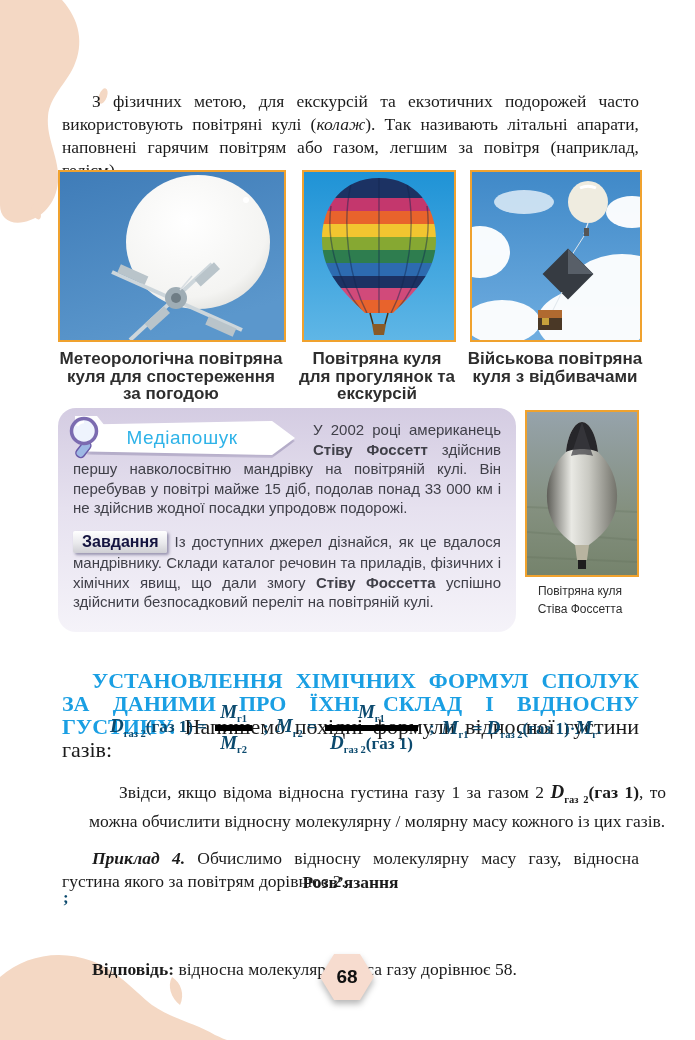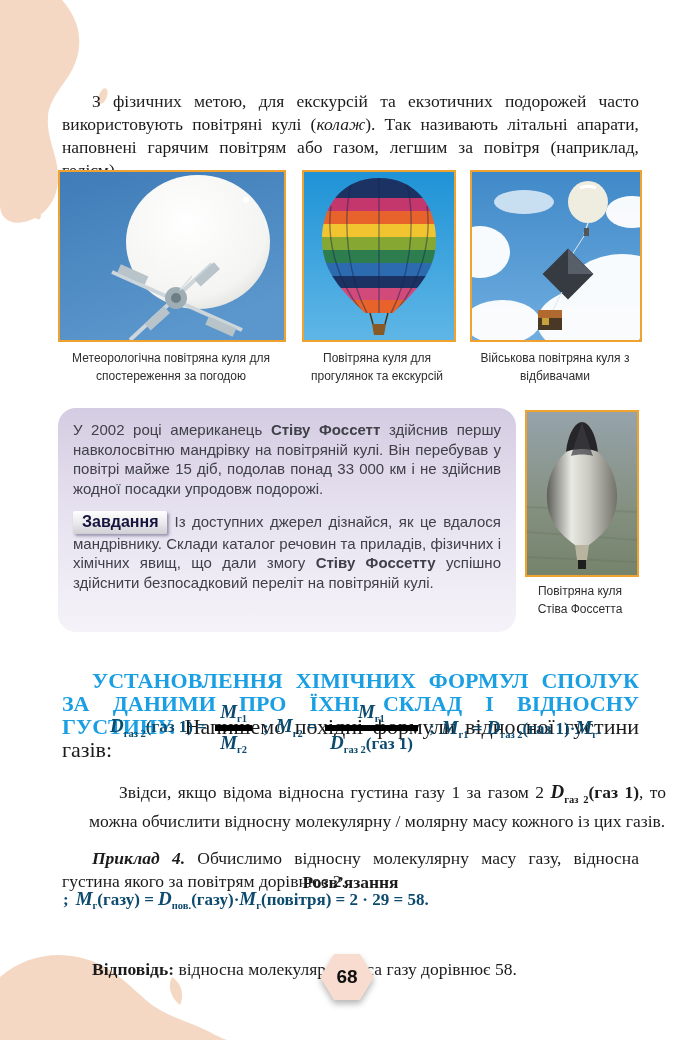--- a/index.html
+++ b/index.html
@@ -17,21 +17,21 @@
     left:62px;top:72px;width:577px;font-size:17.5px;line-height:23px;
     text-align:justify;text-indent:30px;
   }
   .it{font-style:italic;}
 
   
   .fig{position:absolute;top:170px;height:168px;border:2px solid #f0a22e;background:#3f7fba;}
   .fig svg{display:block;}
   .cap{
     position:absolute;top:350px;text-align:center;
-    font-family:"Liberation Sans", sans-serif;font-size:12px;line-height:17.5px;color:#2e2e2e;
+    font-family:"Liberation Sans", sans-serif;font-size:17px;line-height:17.5px;color:#2e2e2e;font-weight:bold;
   }
 
   
   .media-box{
     position:absolute;left:58px;top:408px;width:458px;height:224px;border-radius:18px;
     background:linear-gradient(180deg,#d4ccE2 0%,#e6e1ef 45%,#f5f3f9 100%);
     padding:12px 15px 0 15px;box-sizing:border-box;
     font-family:"Liberation Sans", sans-serif;font-size:15px;line-height:19.5px;color:#404049;
   }
   .media-text{text-align:justify;}
@@ -220,24 +220,35 @@
     </g>
   </svg>
 </div>
 
 <div class="cap" style="left:58px;width:226px;">Метеорологічна повітряна куля для спостереження за погодою</div>
 <div class="cap" style="left:295px;width:164px;">Повітряна куля для прогулянок та екскурсій</div>
 <div class="cap" style="left:465px;width:180px;">Військова повітряна куля з відбивачами</div>
 
 <div class="media-box">
   <div class="media-text">
-    <span>У 2002 році американець </span><span class="b">Стіву Фоссетт</span><span> здійснив першу навколосвітню мандрівку на повітряній кулі. Він перебував у повітрі майже 15 діб, подолав понад 33 000 км і не здійснив жодної посадки упродовж подорожі.</span>
+    <span class="ribbon-float">
+      <span class="ribbon-shadow"></span>
+      <span class="ribbon">
+        <span class="ribbon-label">Медіапошук</span>
+      </span>
+      <svg class="mag" width="46" height="50" viewBox="0 0 46 50">
+        <path d="M8,2 L30,2 L38,12 L30,22 L8,22 Z" fill="#ffffff" opacity="0.95"></path>
+        <rect x="12" y="26" width="9" height="18" rx="4" transform="rotate(38 16 35)" fill="#9db8e4" stroke="#6a5aa8" stroke-width="1.5"></rect>
+        <circle cx="17" cy="17" r="12.5" fill="#eef3fd" stroke="#7b6bb0" stroke-width="3.5"></circle>
+        <path d="M10,12 A9 9 0 0 1 17,8" stroke="#ffffff" stroke-width="2.5" fill="none"></path>
+      </svg>
+    </span><span>У 2002 році американець </span><span class="b">Стіву Фоссетт</span><span> здійснив першу навколосвітню мандрівку на повітряній кулі. Він перебував у повітрі майже 15 діб, подолав понад 33 000 км і не здійснив жодної посадки упродовж подорожі.</span>
   </div>
   <div class="task-p">
-    <span class="chip">Завдання</span><span>Із доступних джерел дізнайся, як це вдалося мандрівнику. Склади каталог речовин та приладів, фізичних і хімічних явищ, що дали змогу </span><span class="b">Стіву Фоссетту</span><span> успішно здійснити безпосадковий переліт на повітряній кулі.</span>
+    <span class="chip">Завдання</span><span>Із доступних джерел дізнайся, як це вдалося мандрівнику. Склади каталог речовин та приладів, фізичних і хімічних явищ, що дали змогу </span><span class="b">Стіву Фоссетта</span><span> успішно здійснити безпосадковий переліт на повітряній кулі.</span>
   </div>
 </div>
 
 <div class="fossett">
   <svg width="110" height="163" viewBox="0 0 110 163">
     <defs>
       <linearGradient id="ground" x1="0" y1="0" x2="0" y2="1">
         <stop offset="0" stop-color="#96a3ab"></stop>
           <stop offset="0.6" stop-color="#84907f"></stop>
           <stop offset="1" stop-color="#75836c"></stop>
@@ -290,26 +301,19 @@
 </div>
 
 <p class="abs para"><span>Звідси, якщо відома відносна густина газу 1 за газом 2 </span><span><span class="mi">D</span><sub class="ms">газ 2</sub><span class="mn">(газ 1)</span></span><span>, то можна обчислити відносну молекулярну / молярну масу кожного із цих газів.</span></p>
 
 <p class="abs example"><span class="bi">Приклад 4.</span><span> Обчислимо відносну молекулярну масу газу, відносна густина якого за повітрям дорівнює 2.</span></p>
 
 <div class="abs sol-title">Розв’язання</div>
 
 <div class="abs mathrow mrow2">
     <span class="msep" style="margin-left:1px;">;</span>
-  <span>
-    <span class="mi">M</span><sub class="ms">г</sub><span class="mn">(газу)</span>
-    <span class="mn">=</span>
-    <span class="mi">D</span><sub class="ms">пов.</sub><span class="mn">(газу)</span><span class="mn">·</span><span class="mi">M</span><sub class="ms">г</sub><span class="mn">(повітря)</span>
-    <span class="mn">=</span>
-    <span class="mn">2 · 29 = 58.</span>
-  </span>
 </div>
 
 <p class="abs answer"><span class="b">Відповідь:</span><span> відносна молекулярна маса газу дорівнює 58.</span></p>
 
 <div class="hex-wrap">
   <div class="hex">68</div>
 </div>
 
 </body></html>

